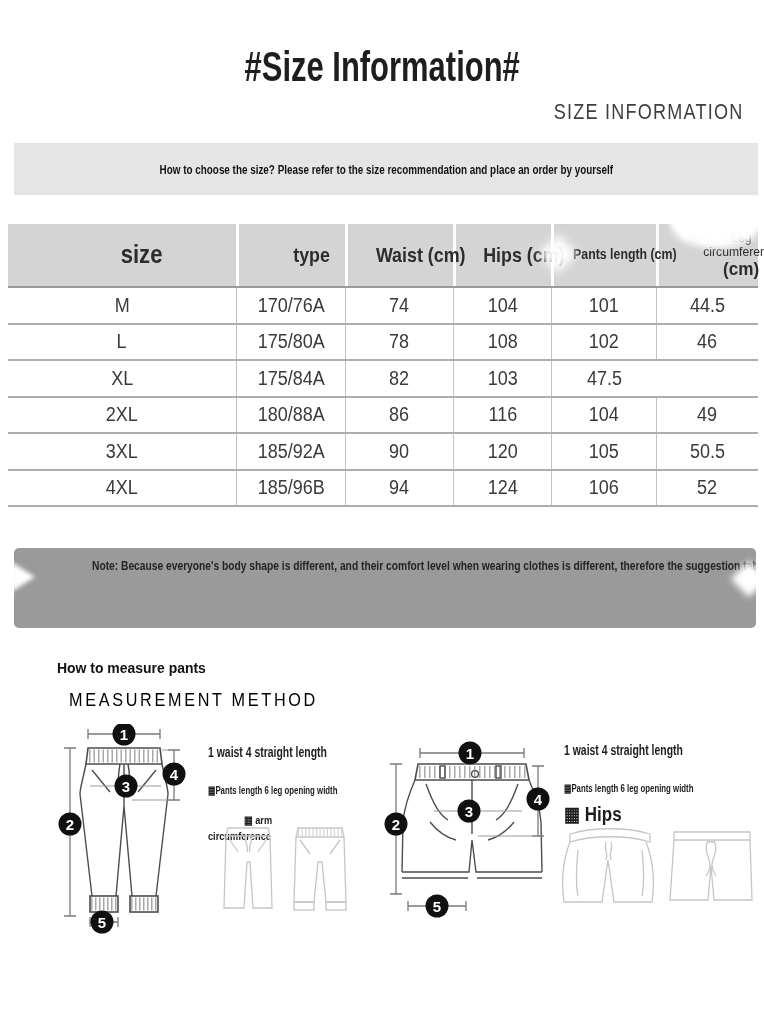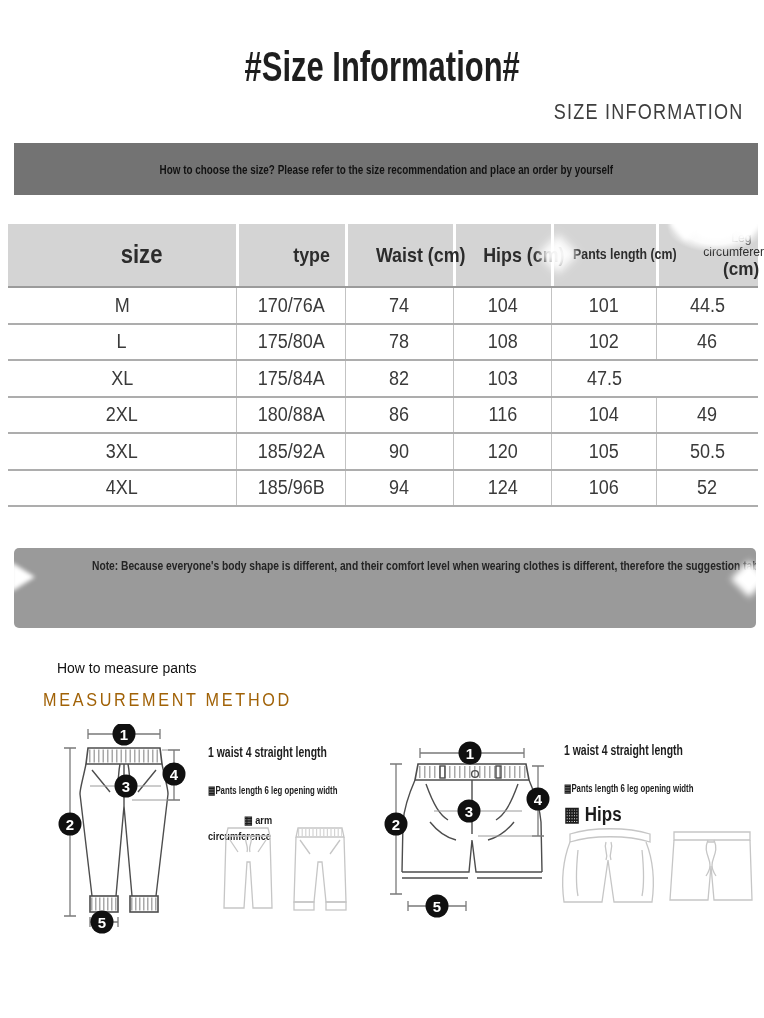--- a/index.html
+++ b/index.html
@@ -12,21 +12,21 @@
   
   .page-title{position:absolute;top:42px;left:0;width:764px;text-align:center;
     font-size:43px;font-weight:bold;color:#1e1e1e;}
   .page-title .cond{transform:scaleX(.72);}
   .page-subtitle{position:absolute;top:99px;left:0;width:764px;text-align:right;
     font-size:22px;color:#3e3e3e;letter-spacing:1.5px;}
   .page-subtitle .cond{transform:scaleX(.82);}
 
   
   .choose-banner{position:absolute;top:143px;left:14px;width:744px;height:52px;
-    background:#737373;display:flex;align-items:center;justify-content:center;}
+    background:#e5e5e5;display:flex;align-items:center;justify-content:center;}
   .choose-banner .cond{transform:scaleX(.76);font-size:13px;font-weight:bold;color:#121212;}
 
   
   .size-table{position:absolute;top:224px;left:8px;width:750px;font-weight:bold;}
   .thead{display:grid;grid-template-columns:228px 109px 108px 98px 105px 1fr;
     background:#d4d4d4;height:62px;border-bottom:2px solid #9b9b9b;position:relative;}
   .thead .hc{display:flex;flex-direction:column;align-items:center;justify-content:center;
     color:#2c2c2c;line-height:1.05;padding-left:40px;}
   .thead .hc + .hc{border-left:3px solid #fff;}
   .hc-size .cond{font-size:26px;transform:scaleX(.85);}
@@ -61,23 +61,23 @@
     font-weight:bold;font-size:12.5px;white-space:nowrap;}
   .note-line .cond{transform:scaleX(.82);}
   .note-line1{top:11px;} .note-line2{top:49px;}
   .note-flare-left{position:absolute;top:14px;left:-3px;width:0;height:0;
     border-top:15px solid transparent;border-bottom:15px solid transparent;
     border-left:24px solid #fff;filter:blur(2px);}
   .note-flare-right{position:absolute;top:18px;left:722px;width:26px;height:26px;
     background:#fff;transform:rotate(45deg);filter:blur(3px);}
 
   
-  .measure-heading{position:absolute;top:659px;left:57px;font-size:15.5px;font-weight:normal;color:#111;}
+  .measure-heading{position:absolute;top:659px;left:57px;font-size:15.5px;font-weight:bold;color:#111;}
   .measure-heading .cond{transform:scaleX(.9);transform-origin:left;}
-  .measure-subheading{position:absolute;top:690px;left:43px;font-size:18px;color:#a16207;letter-spacing:3px;}
+  .measure-subheading{position:absolute;top:690px;left:69px;font-size:18px;color:#000000;letter-spacing:3px;}
   .measure-subheading .cond{transform:scaleX(.9);transform-origin:left;}
 
   .diagram-area{position:absolute;top:718px;left:0;width:764px;height:240px;}
   .svgbox{position:absolute;}
   .pants-svg{left:44px;top:6px;}
   .pants-mini-svg{left:220px;top:102px;}
   .shorts-svg{left:382px;top:4px;}
   .shorts-mini-svg{left:558px;top:102px;}
 
   .mtext{position:absolute;color:#1c1c1c;}

